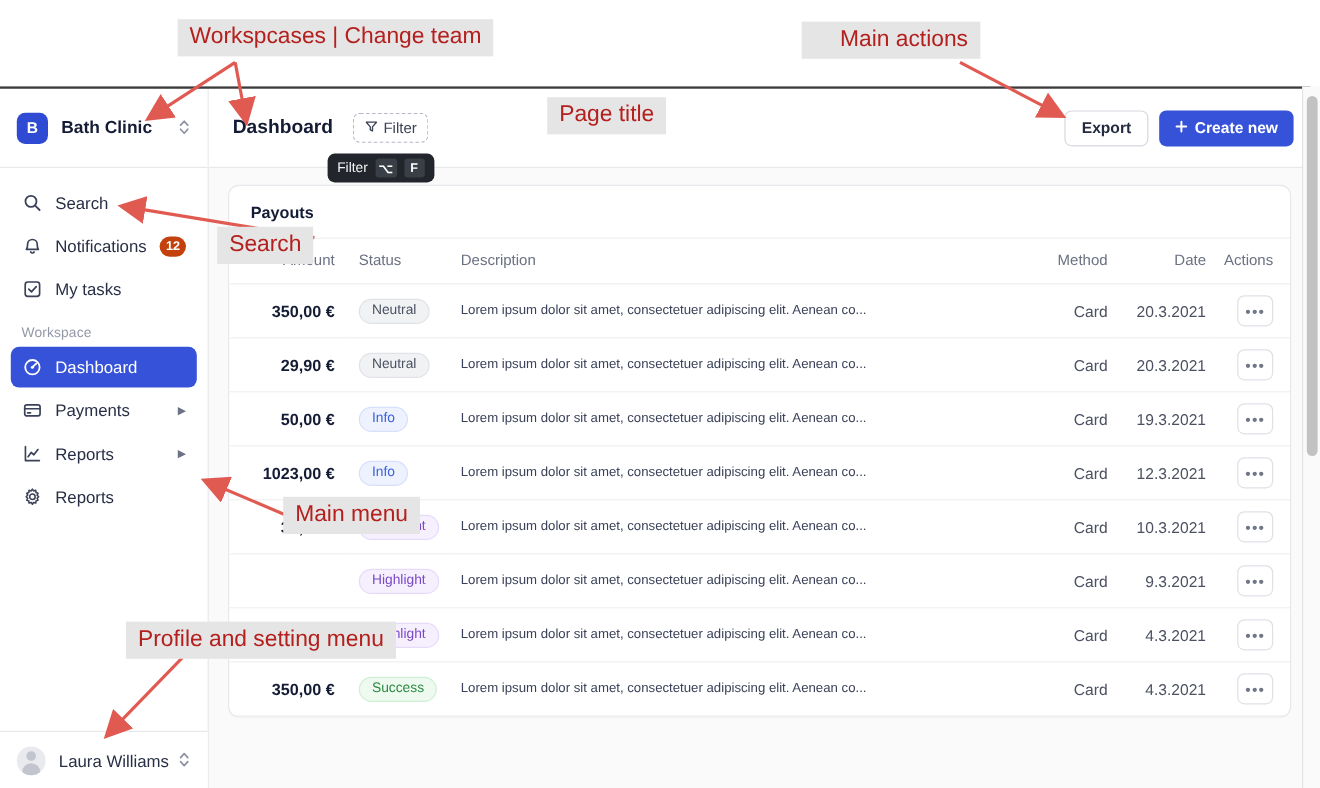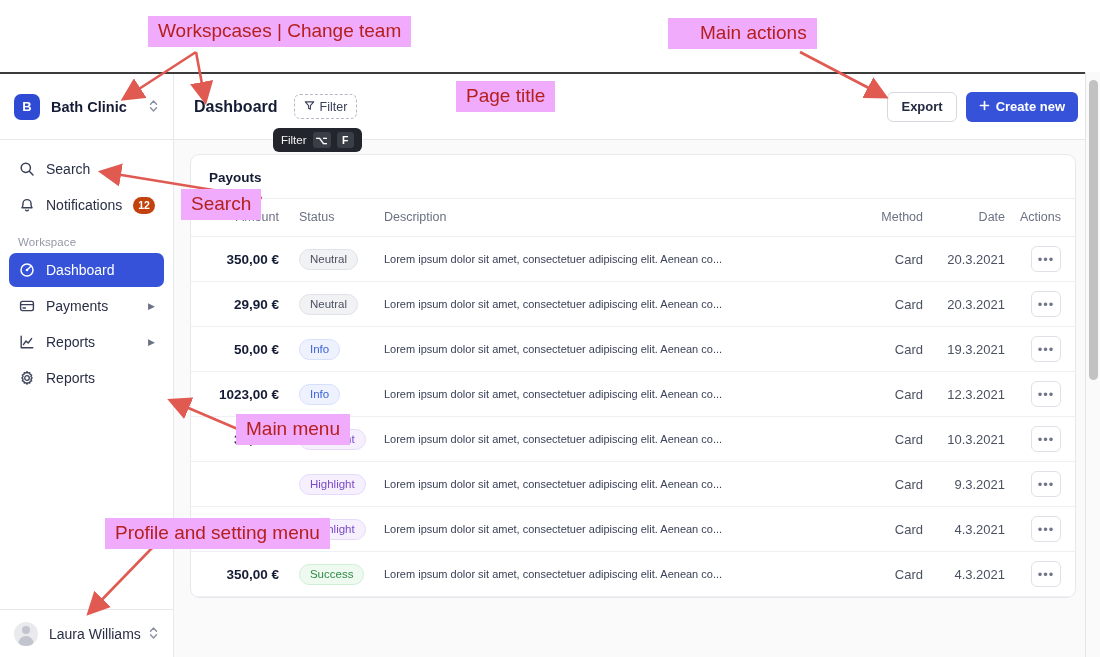--- a/index.html
+++ b/index.html
@@ -7,21 +7,21 @@
     width: 1100px; height: 657px;
     background: #ffffff;
     font-family: "Liberation Sans", sans-serif;
     overflow: hidden;
   }
   #root { position: relative; width: 1100px; height: 657px; background: #ffffff; }
 
   
   .anno {
     position: absolute;
-    background: #f0abfc;
+    background: #e5e5e5;
     color: #b4201e;
     font-size: 19px;
     font-family: "Liberation Sans", sans-serif;
     padding: 4px 10px 5px 10px;
     white-space: nowrap;
     z-index: 60;
     line-height: 1.15;
   }
   .arrow-svg { position: absolute; z-index: 59; overflow: visible; pointer-events: none; }
 
@@ -258,20 +258,29 @@
           <span class="ico">
             <svg width="16" height="16" viewBox="0 0 16 16" fill="none" stroke="#3a4158" stroke-width="1.4" stroke-linecap="round" stroke-linejoin="round">
               <path d="M4 6.6a4 4 0 0 1 8 0c0 3 1 4.2 1 4.2H3s1-1.2 1-4.2Z"></path>
                 <path d="M6.6 13a1.6 1.6 0 0 0 2.8 0"></path>
             </svg>
           </span>
           <span class="lbl">Notifications</span>
           <span class="badge-count">12</span>
         </div>
 
+        <div class="nav-item">
+          <span class="ico">
+            <svg width="16" height="16" viewBox="0 0 16 16" fill="none" stroke="#3a4158" stroke-width="1.4" stroke-linecap="round" stroke-linejoin="round">
+              <rect x="2" y="2" width="12" height="12" rx="2.2"></rect>
+                <path d="M5 8 L7.2 10.2 L11.2 5.8"></path>
+            </svg>
+          </span>
+          <span class="lbl">My tasks</span>
+        </div>
 
         <div class="nav-section">Workspace</div>
 
         <div class="nav-item active">
           <span class="ico">
             <svg width="16" height="16" viewBox="0 0 16 16" fill="none" stroke="#ffffff" stroke-width="1.5" stroke-linecap="round" stroke-linejoin="round">
               <circle cx="8" cy="8" r="6"></circle>
                 <path d="M8 8 L11.4 4.8"></path>
                 <circle cx="8" cy="8" r="1.3" fill="#ffffff" stroke="none"></circle>
             </svg>

